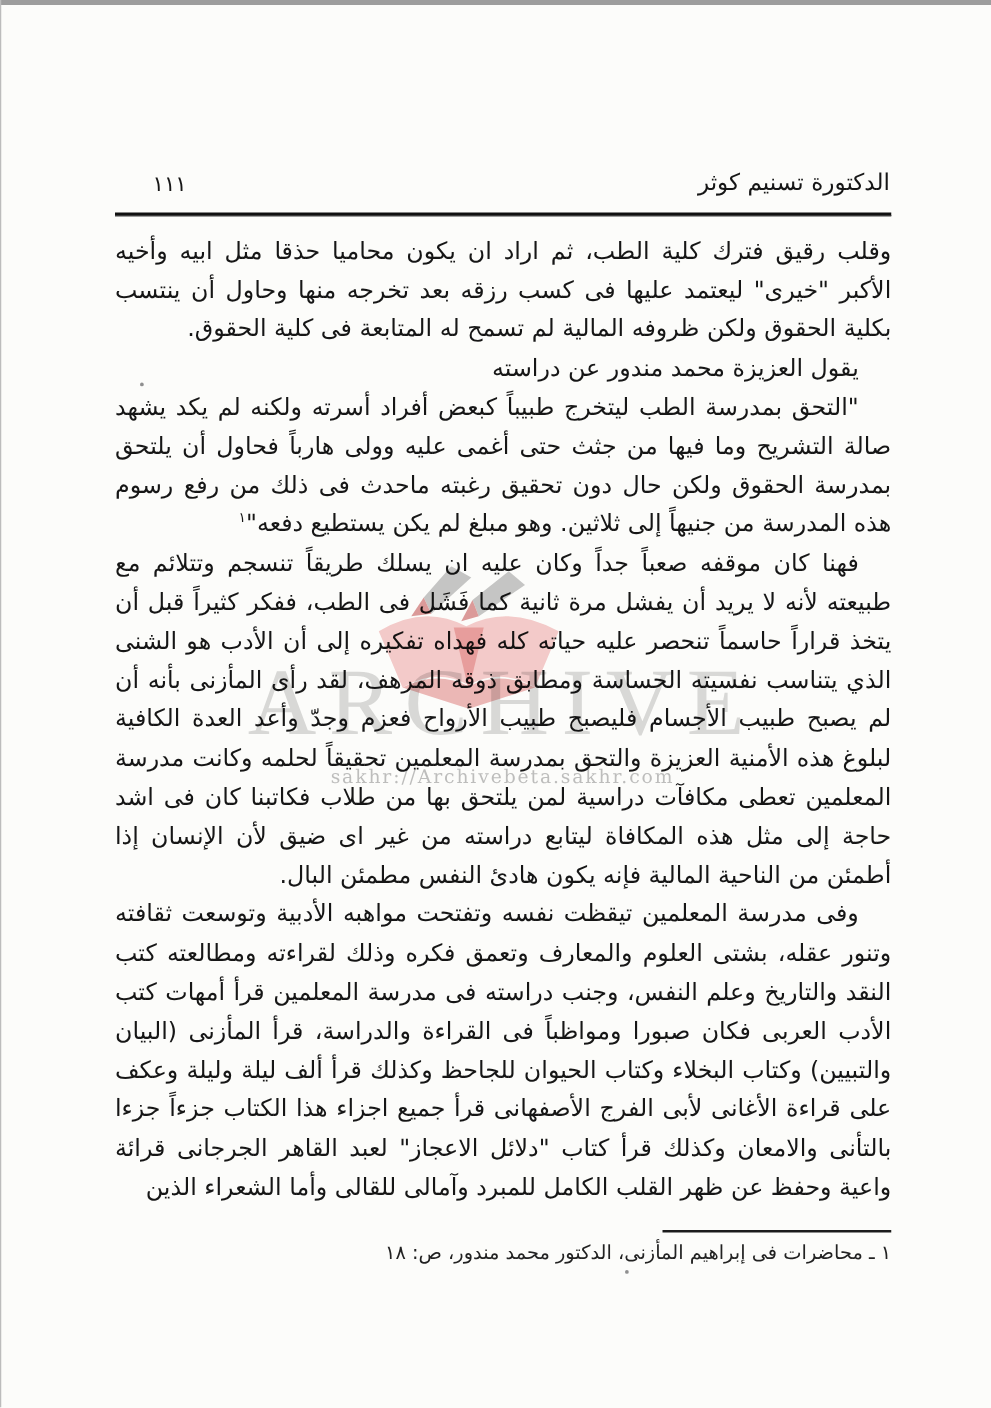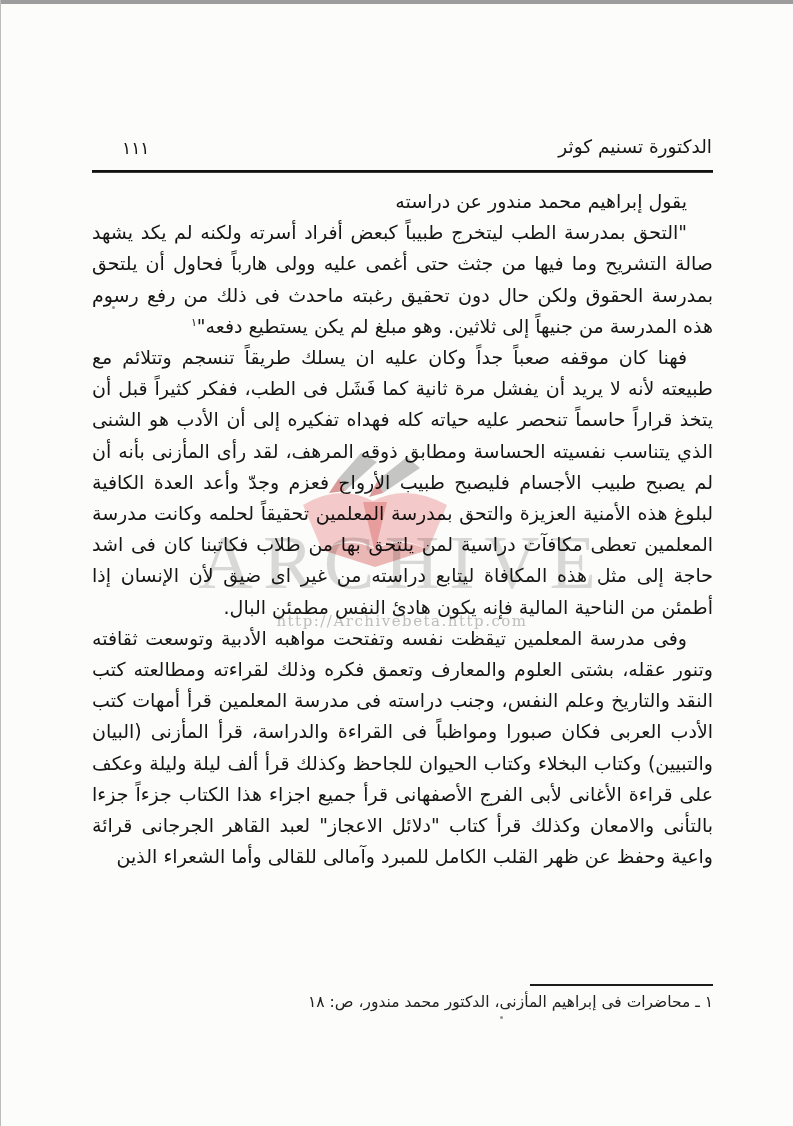--- a/index.html
+++ b/index.html
@@ -110,40 +110,41 @@
 <div class="page">
 
   <div class="top-scan-bar"></div>
   <div class="left-scan-line"></div>
 
   <span class="page-number">١١١</span>
   <span class="header-title">الدكتورة تسنيم كوثر</span>
   <div class="header-rule"></div>
 
   <main class="body-text">
-    <p>يقول إبراهيم محمد مندور عن دراسته</p>
+    <p class="no-indent">وقلب رقيق فترك كلية الطب، ثم اراد ان يكون محاميا حذقا مثل ابيه وأخيه الأكبر "خيرى" ليعتمد عليها فى كسب رزقه بعد تخرجه منها وحاول أن ينتسب بكلية الحقوق ولكن ظروفه المالية لم تسمح له المتابعة فى كلية الحقوق.</p>
+    <p>يقول العزيزة محمد مندور عن دراسته</p>
     <p><span>"التحق بمدرسة الطب ليتخرج طبيباً كبعض أفراد أسرته ولكنه لم يكد يشهد صالة التشريح وما فيها من جثث حتى أغمى عليه وولى هارباً فحاول أن يلتحق بمدرسة الحقوق ولكن حال دون تحقيق رغبته ماحدث فى ذلك من رفع رسوم هذه المدرسة من جنيهاً إلى ثلاثين. وهو مبلغ لم يكن يستطيع دفعه"</span><sup class="footnote-ref-sup">١</sup></p>
     <p>فهنا كان موقفه صعباً جداً وكان عليه ان يسلك طريقاً تنسجم وتتلائم مع طبيعته لأنه لا يريد أن يفشل مرة ثانية كما فَشَل فى الطب، ففكر كثيراً قبل أن يتخذ قراراً حاسماً تنحصر عليه حياته كله فهداه تفكيره إلى أن الأدب هو الشنى الذي يتناسب نفسيته الحساسة ومطابق ذوقه المرهف، لقد رأى المأزنى بأنه أن لم يصبح طبيب الأجسام فليصبح طبيب الأرواح فعزم وجدّ وأعد العدة الكافية لبلوغ هذه الأمنية العزيزة والتحق بمدرسة المعلمين تحقيقاً لحلمه وكانت مدرسة المعلمين تعطى مكافآت دراسية لمن يلتحق بها من طلاب فكاتبنا كان فى اشد حاجة إلى مثل هذه المكافاة ليتابع دراسته من غير اى ضيق لأن الإنسان إذا أطمئن من الناحية المالية فإنه يكون هادئ النفس مطمئن البال.</p>
     <p>وفى مدرسة المعلمين تيقظت نفسه وتفتحت مواهبه الأدبية وتوسعت ثقافته وتنور عقله، بشتى العلوم والمعارف وتعمق فكره وذلك لقراءته ومطالعته كتب النقد والتاريخ وعلم النفس، وجنب دراسته فى مدرسة المعلمين قرأ أمهات كتب الأدب العربى فكان صبورا ومواظباً فى القراءة والدراسة، قرأ المأزنى (البيان والتبيين) وكتاب البخلاء وكتاب الحيوان للجاحظ وكذلك قرأ ألف ليلة وليلة وعكف على قراءة الأغانى لأبى الفرج الأصفهانى قرأ جميع اجزاء هذا الكتاب جزءاً جزءا بالتأنى والامعان وكذلك قرأ كتاب "دلائل الاعجاز" لعبد القاهر الجرجانى قرائة واعية وحفظ عن ظهر القلب الكامل للمبرد وآمالى للقالى وأما الشعراء الذين</p>
   </main>
 
   <div class="watermark">
     <svg class="wm-logo" viewBox="0 0 160 118" xmlns="http://www.w3.org/2000/svg">
 
       <polygon points="66,0 82,9 50,38 44,25" fill="#9a9a9a"></polygon>
       <polygon points="112,4 125,15 88,40 83,27" fill="#9a9a9a"></polygon>
       <polygon points="50,38 44,25 34,40" fill="#c24a4a"></polygon>
       <polygon points="88,40 83,27 74,44" fill="#c24a4a"></polygon>
 
       <path d="M8,52 Q44,30 78,48 Q112,30 152,52 L133,97 Q106,81 80,95 Q54,81 27,97 Z" fill="#efa4a4"></path>
       <path d="M68,49 L92,49 L80,99 Z" fill="#d94f4f"></path>
       <path d="M27,97 Q54,83 80,96 Q106,83 133,97 L80,114 Z" fill="#e07f7f"></path>
     </svg>
     <div class="wm-word">ARCHIVE</div>
-    <div class="wm-url">http://Archivebeta.http.com</div>
+    <div class="wm-url">sakhr://Archivebeta.sakhr.com</div>
   </div>
 
   <div class="footnote-rule"></div>
   <div class="footnote">١ ـ  محاضرات فى إبراهيم المأزنى، الدكتور محمد مندور، ص: ١٨</div>
 
   <div class="speck speck-a"></div>
   <div class="speck speck-b"></div>
 
 </div>
 

